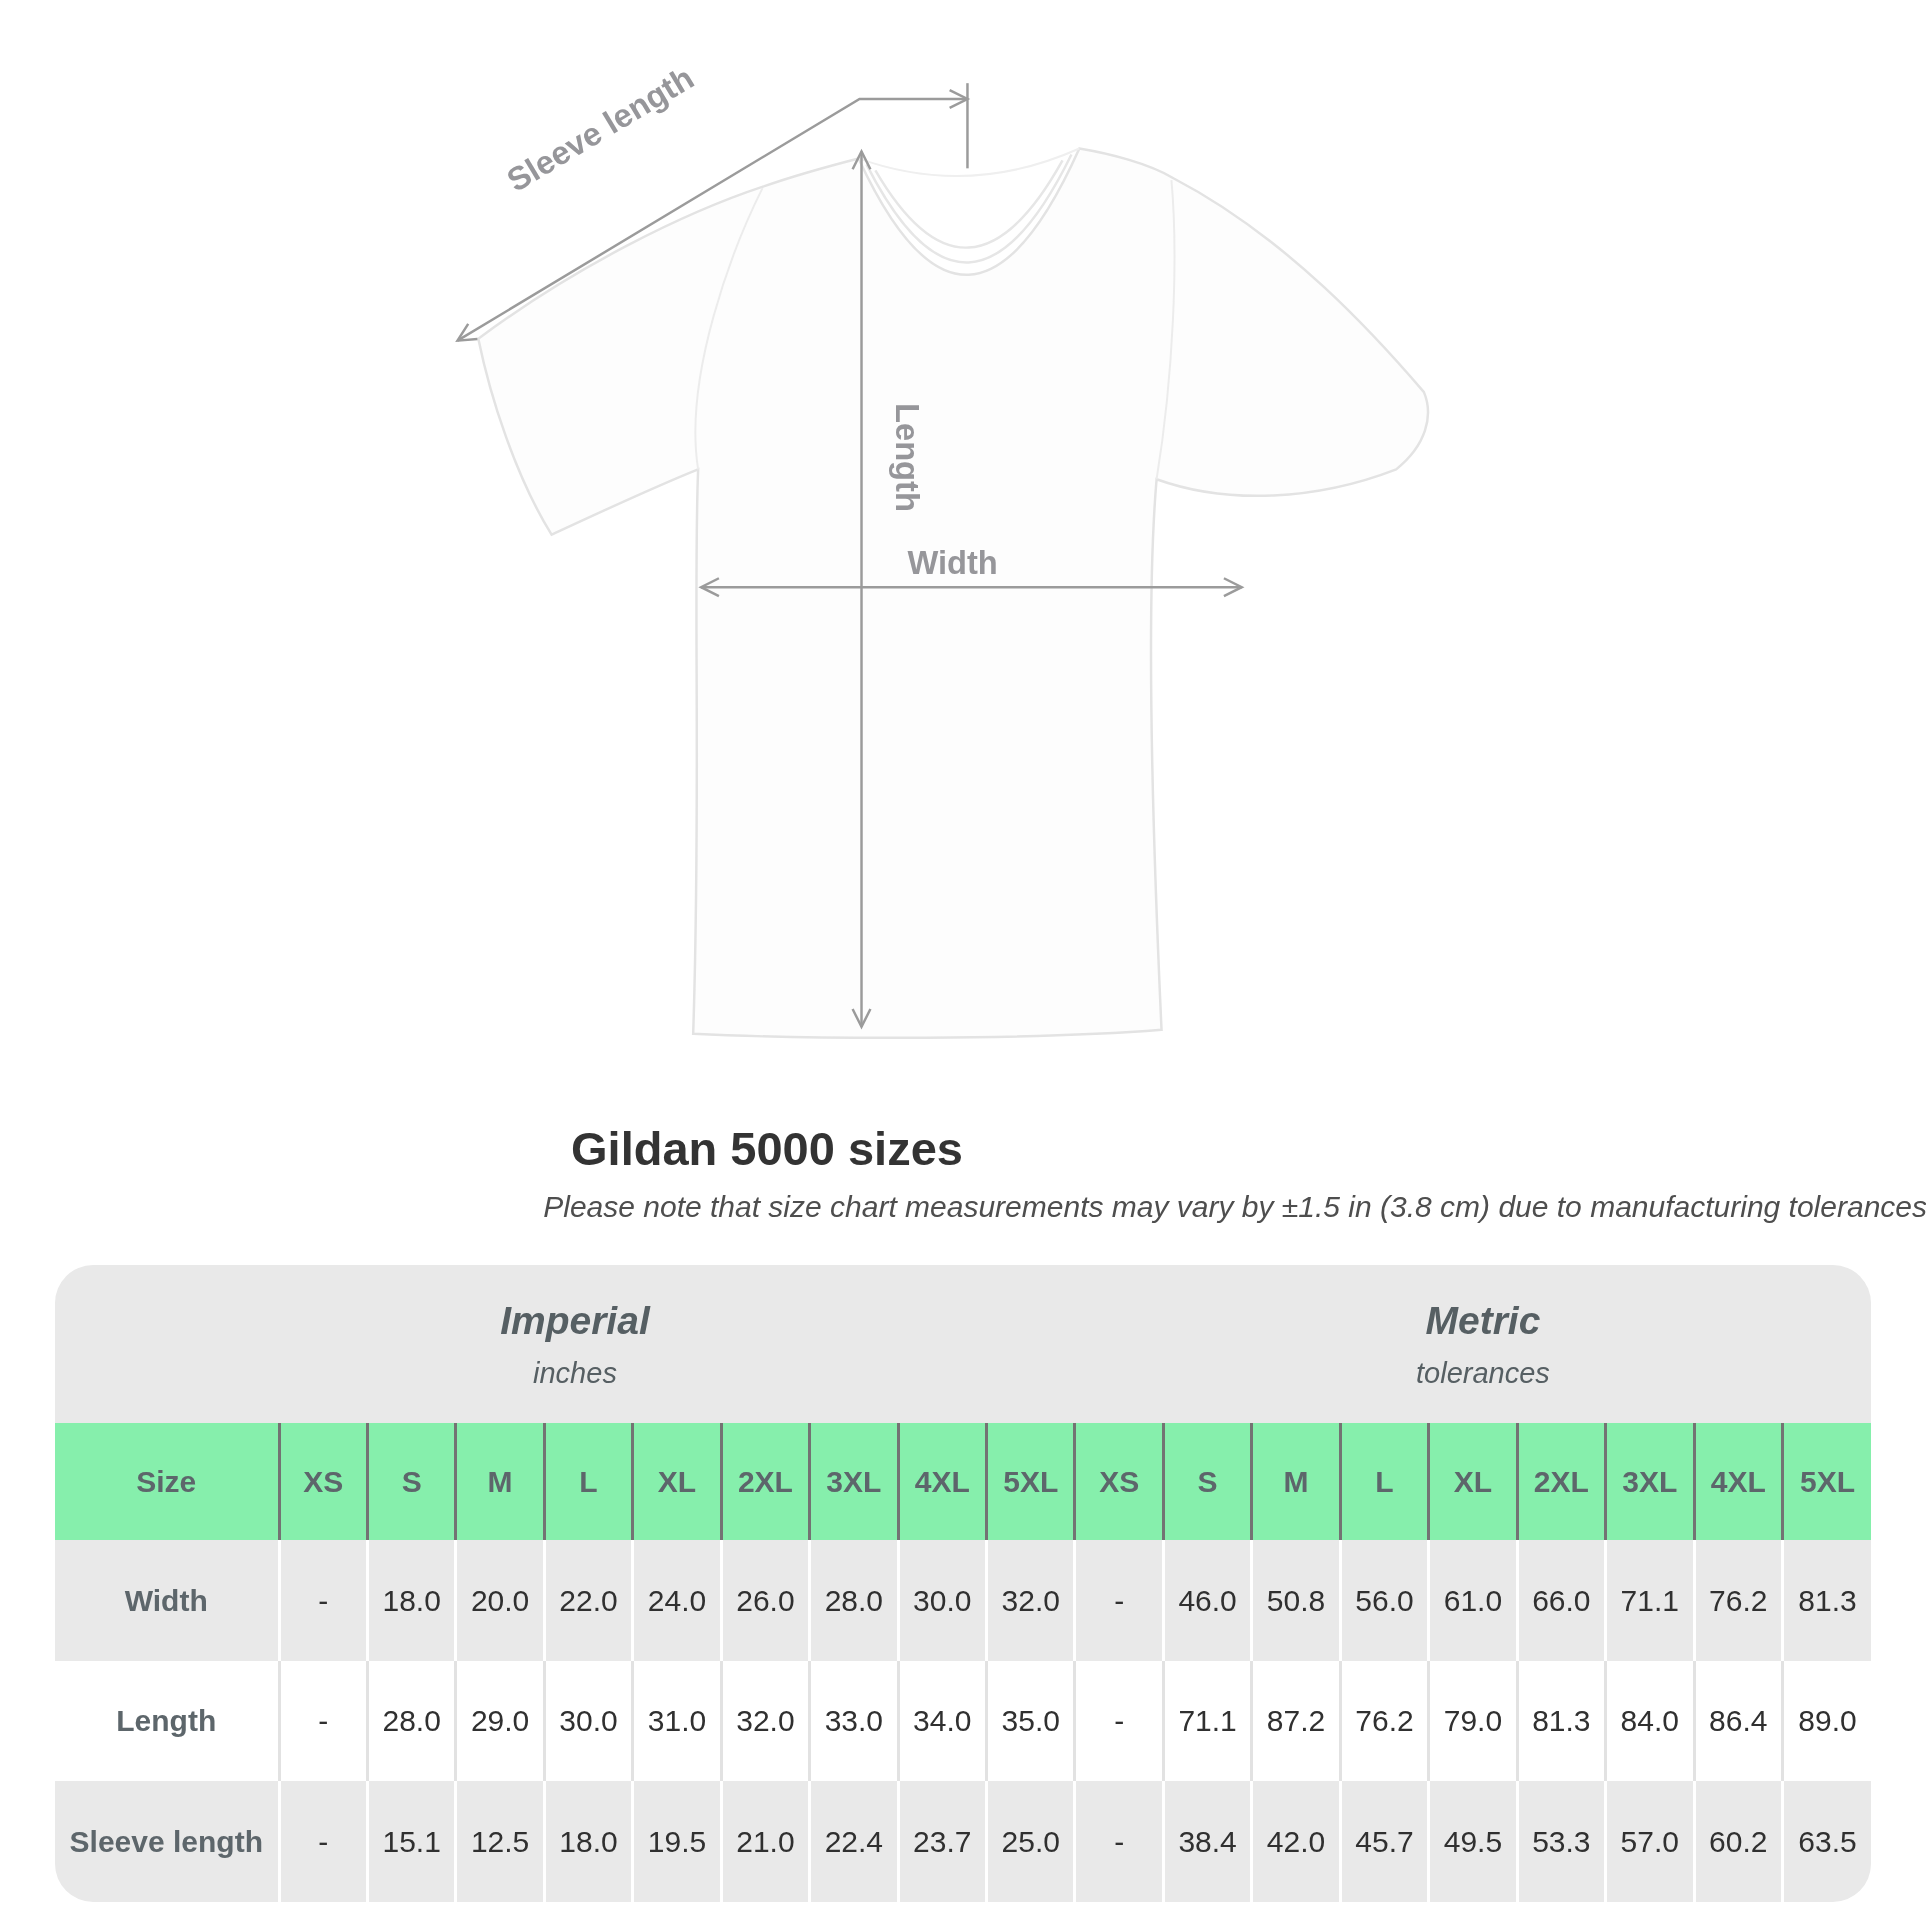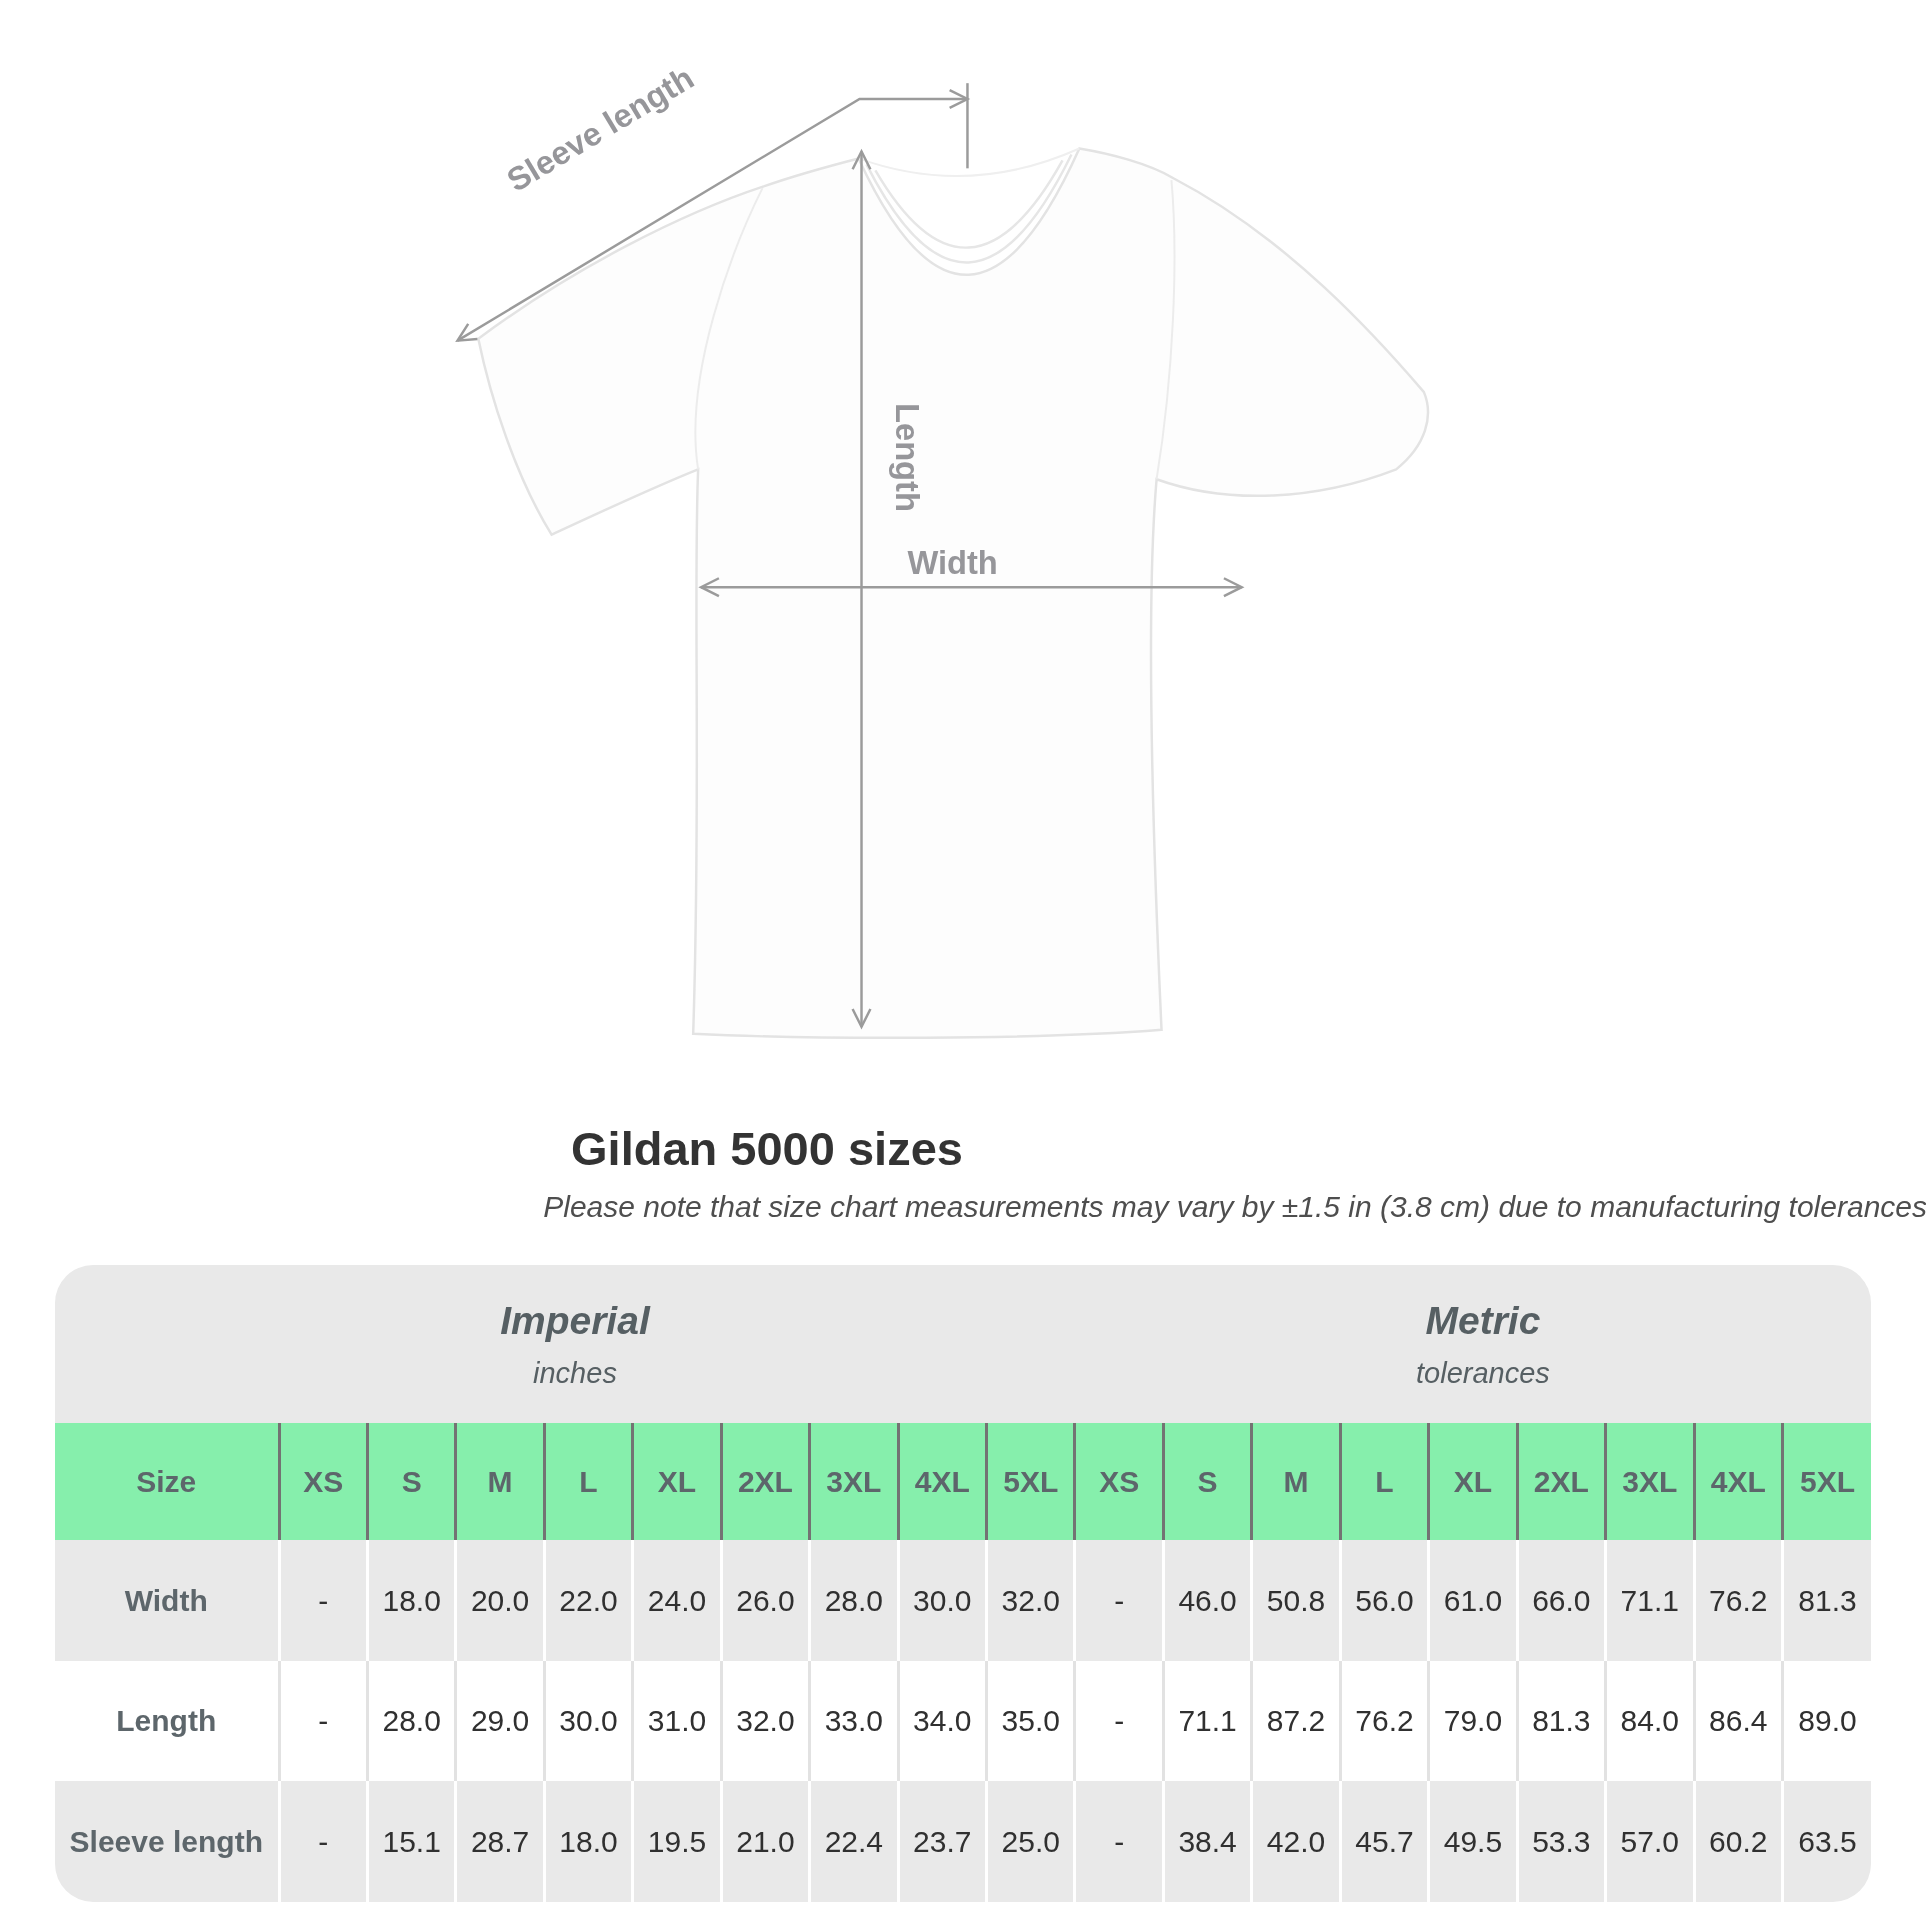--- a/index.html
+++ b/index.html
@@ -169,21 +169,21 @@
       <td class="val">79.0</td>
       <td class="val">81.3</td>
       <td class="val">84.0</td>
       <td class="val">86.4</td>
       <td class="val">89.0</td>
     </tr>
     <tr class="rgray">
       <th class="rlabel">Sleeve length</th>
       <td class="val">-</td>
       <td class="val">15.1</td>
-      <td class="val">28.7</td>
+      <td class="val">12.5</td>
       <td class="val">18.0</td>
       <td class="val">19.5</td>
       <td class="val">21.0</td>
       <td class="val">22.4</td>
       <td class="val">23.7</td>
       <td class="val">25.0</td>
       <td class="val">-</td>
       <td class="val">38.4</td>
       <td class="val">42.0</td>
       <td class="val">45.7</td>

